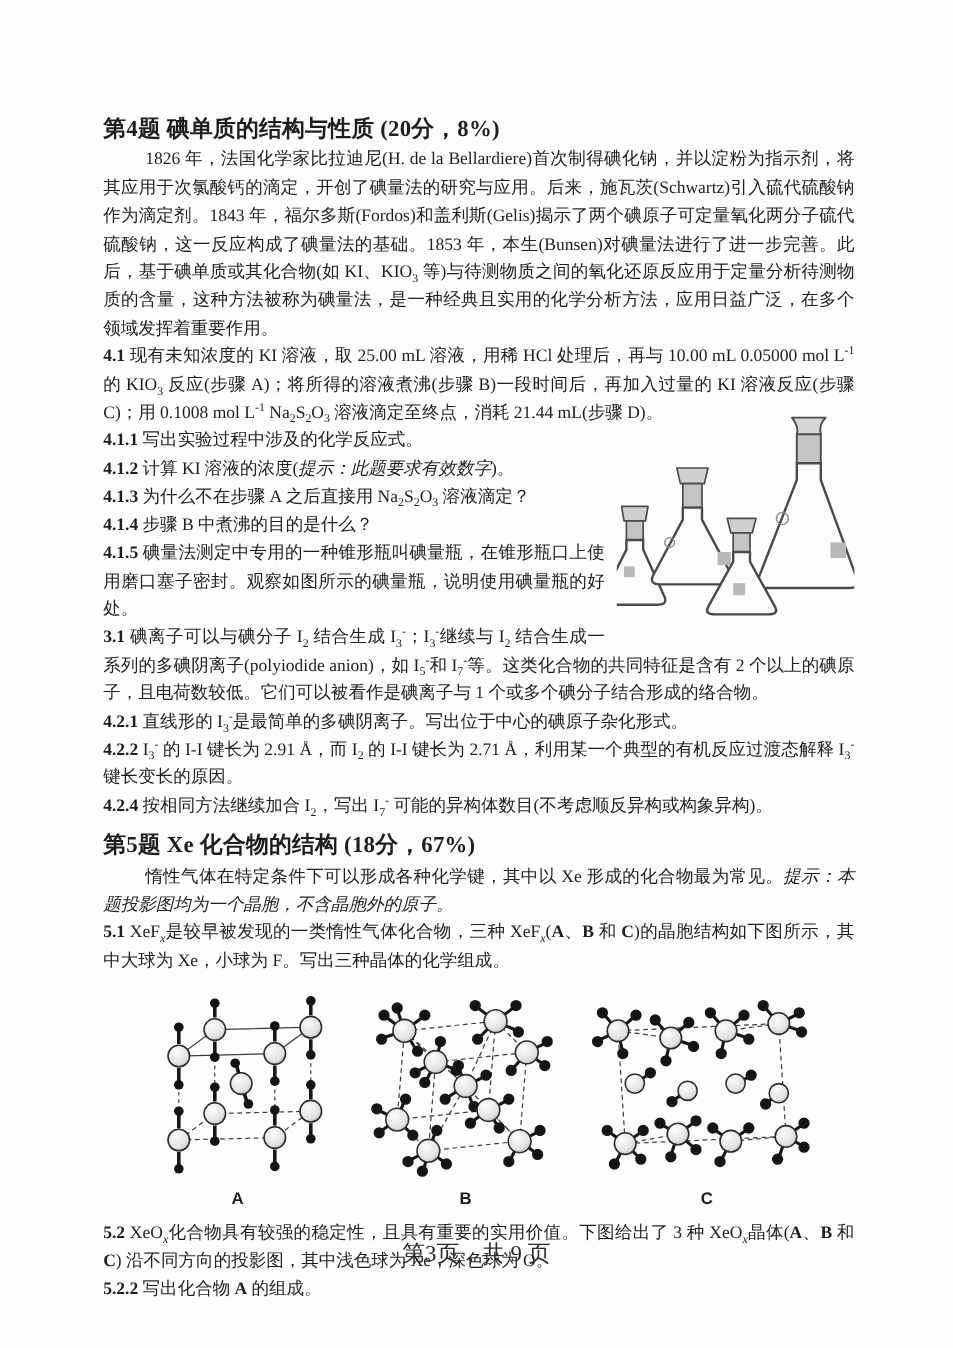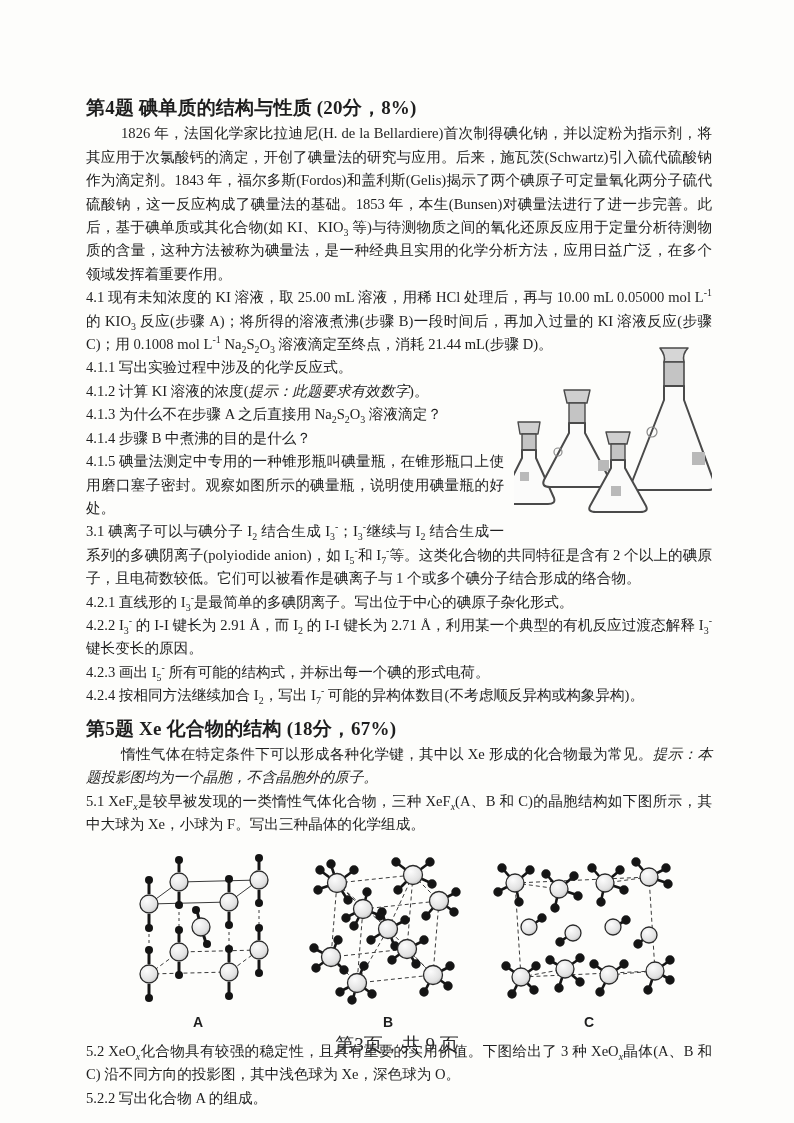--- a/index.html
+++ b/index.html
@@ -12,21 +12,21 @@
     overflow:hidden;
   }
   .page{position:absolute;inset:0;}
   .content{
     position:absolute;left:86px;top:96px;width:626px;
     font-size:14.6px;line-height:23.4px;text-align:justify;
   }
   p{margin:0;}
   .sec-title{font-weight:bold;font-size:19px;margin-bottom:3px;letter-spacing:.2px;}
   .indent{text-indent:2.4em;}
-  b{font-weight:normal;}
+  b{font-weight:bold;}
   i{font-style:italic;}
   sub{font-size:.68em;line-height:0;}
   sup{font-size:.68em;line-height:0;}
   .flask-float{
     float:right;width:198px;height:178px;
     margin:-16px 0 4px 10px;
     position:relative;
   }
   .flask-float svg{width:100%;height:100%;}
   .sec5{margin-top:9px;}
@@ -94,21 +94,20 @@
     </div>
 
     <p><b>4.1.1</b> 写出实验过程中涉及的化学反应式。</p>
     <p><b>4.1.2</b> 计算 KI 溶液的浓度(<i>提示：此题要求有效数字</i>)。</p>
     <p><b>4.1.3</b> 为什么不在步骤 A 之后直接用 Na<sub>2</sub>S<sub>2</sub>O<sub>3</sub> 溶液滴定？</p>
     <p><b>4.1.4</b> 步骤 B 中煮沸的目的是什么？</p>
     <p><b>4.1.5</b> 碘量法测定中专用的一种锥形瓶叫碘量瓶，在锥形瓶口上使用磨口塞子密封。观察如图所示的碘量瓶，说明使用碘量瓶的好处。</p>
     <p><b>3.1</b> 碘离子可以与碘分子 I<sub>2</sub> 结合生成 I<sub>3</sub><sup>-</sup>；I<sub>3</sub><sup>-</sup>继续与 I<sub>2</sub> 结合生成一系列的多碘阴离子(polyiodide anion)，如 I<sub>5</sub><sup>-</sup>和 I<sub>7</sub><sup>-</sup>等。这类化合物的共同特征是含有 2 个以上的碘原子，且电荷数较低。它们可以被看作是碘离子与 1 个或多个碘分子结合形成的络合物。</p>
     <p><b>4.2.1</b> 直线形的 I<sub>3</sub><sup>-</sup>是最简单的多碘阴离子。写出位于中心的碘原子杂化形式。</p>
     <p><b>4.2.2</b> I<sub>3</sub><sup>-</sup> 的 I-I 键长为 2.91 Å，而 I<sub>2</sub> 的 I-I 键长为 2.71 Å，利用某一个典型的有机反应过渡态解释 I<sub>3</sub><sup>-</sup>键长变长的原因。</p>
-    <p><b>4.2.3</b> 画出 I<sub>5</sub><sup>-</sup> 所有可能的结构式，并标出每一个碘的形式电荷。</p>
     <p><b>4.2.4</b> 按相同方法继续加合 I<sub>2</sub>，写出 I<sub>7</sub><sup>-</sup> 可能的异构体数目(不考虑顺反异构或构象异构)。</p>
 
     <p class="sec-title sec5">第5题 Xe 化合物的结构 (18分，67%)</p>
     <p class="indent">惰性气体在特定条件下可以形成各种化学键，其中以 Xe 形成的化合物最为常见。<i>提示：本题投影图均为一个晶胞，不含晶胞外的原子。</i></p>
     <p><b>5.1</b> XeF<sub><i>x</i></sub>是较早被发现的一类惰性气体化合物，三种 XeF<sub><i>x</i></sub>(<b>A</b>、<b>B</b> 和 <b>C</b>)的晶胞结构如下图所示，其中大球为 Xe，小球为 F。写出三种晶体的化学组成。</p>
 
     <div class="crystal-row">
 
       <div class="crystal-fig">
         <svg width="178" height="160" viewBox="0 0 178 160">

